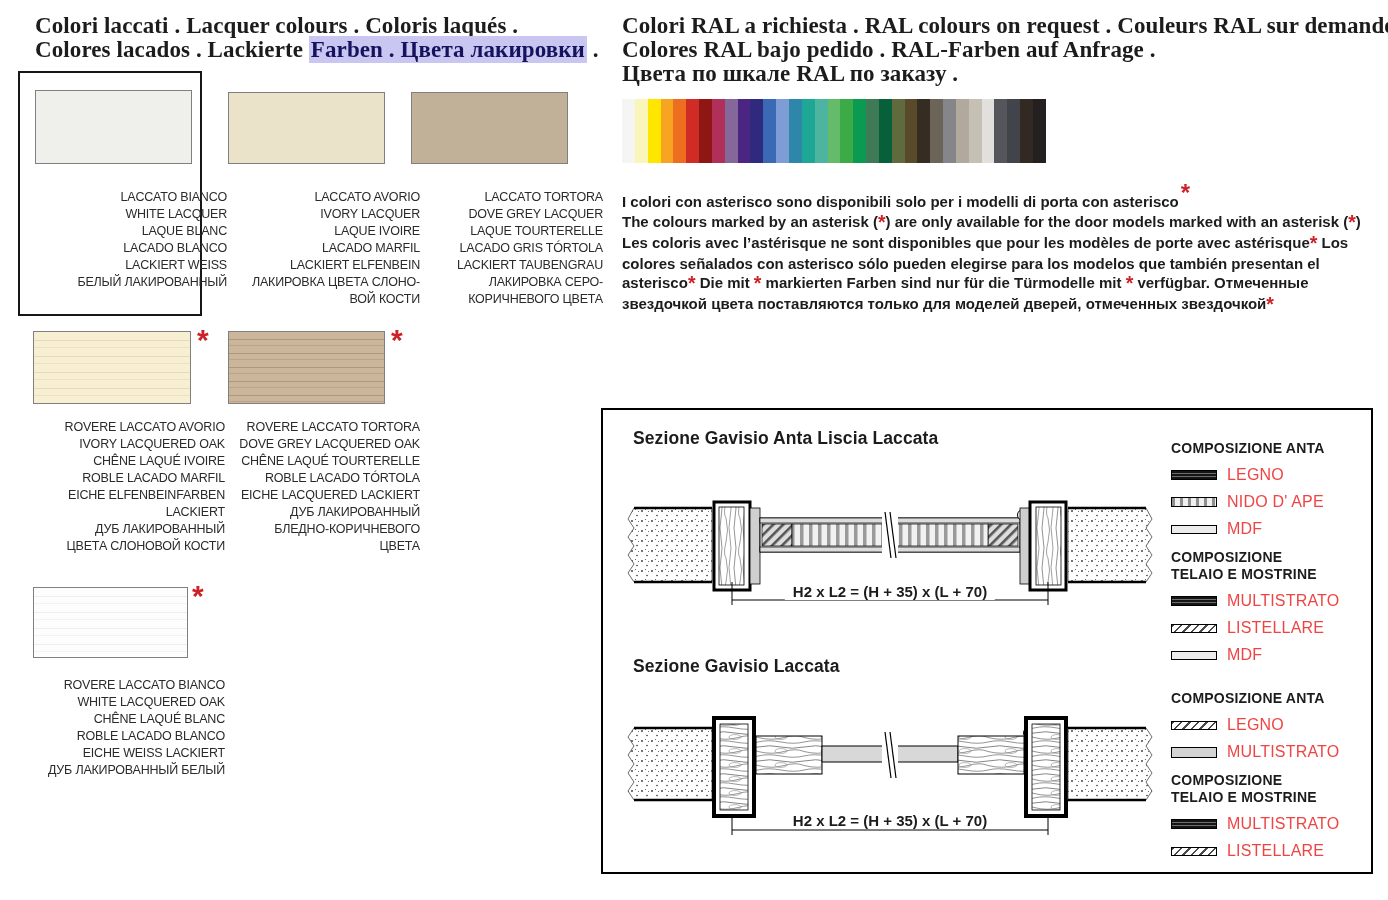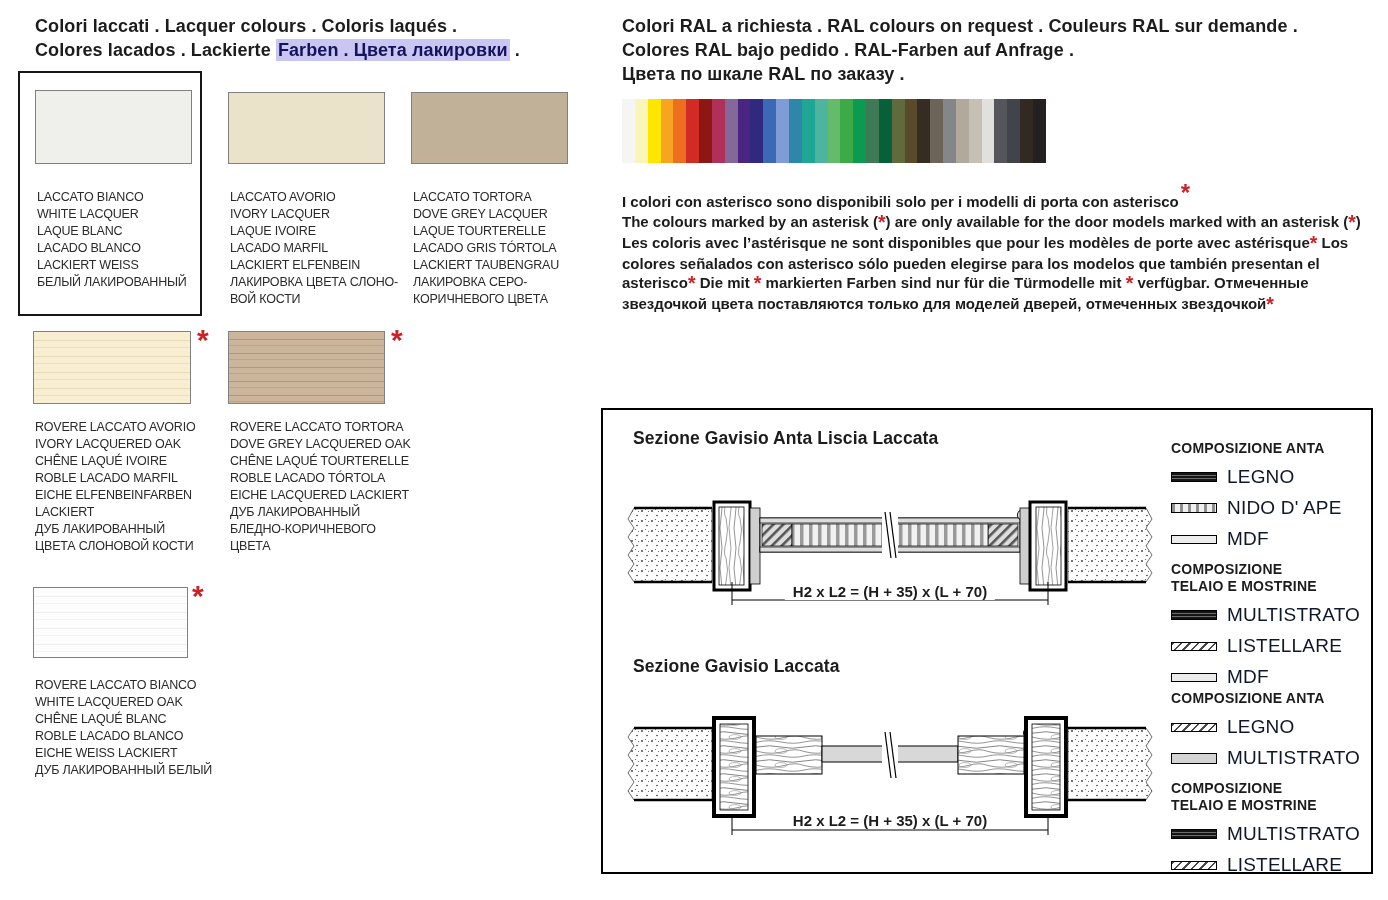--- a/index.html
+++ b/index.html
@@ -3,25 +3,25 @@
 <meta charset="utf-8">
 <style>
   :root{ --red:#cc2127; --ink:#1c1c1c; }
   *{ box-sizing:border-box; }
   html,body{ margin:0; padding:0; }
   body{
     width:1388px; height:900px; position:relative; background:#fff;
     font-family:"Liberation Sans", sans-serif; color:var(--ink); overflow:hidden;
   }
   .abs{ position:absolute; }
-  .h-title{ font-size:18px; font-weight:bold; line-height:24px; letter-spacing:.1px; white-space:nowrap; }
+  .h-title{ font-size:23px; font-weight:bold; line-height:24px; letter-spacing:.1px; white-space:nowrap;font-family:Liberation Serif, serif; }
   .hl{ background:#c9c6f1; color:#16135e; padding:1px 2px; }
 
   
-  .card{ position:absolute; width:196px; }
+  .card{ position:absolute; width:196px;text-align:right; }
   .card.boxed{ border:2px solid #161616; }
   .swatch{ border:1px solid #808080; }
   .labels{ font-size:12.5px; line-height:17px; letter-spacing:-0.2px; color:#2a2a2a; }
   .wood-avorio{ background-color:#f8efd3;
     background-image:repeating-linear-gradient(180deg, rgba(170,140,80,0) 0 8px, rgba(170,140,80,.22) 8px 9px, rgba(170,140,80,0) 9px 15px, rgba(170,140,80,.14) 15px 16px); }
   .wood-tortora{ background-color:#cbb69c;
     background-image:repeating-linear-gradient(180deg, rgba(110,85,55,0) 0 7px, rgba(110,85,55,.30) 7px 8px, rgba(110,85,55,0) 8px 13px, rgba(110,85,55,.18) 13px 14px); }
   .wood-bianco{ background-color:#fdfdfd;
     background-image:repeating-linear-gradient(180deg, rgba(0,0,0,0) 0 8px, rgba(0,0,0,.06) 8px 9px, rgba(0,0,0,0) 9px 15px, rgba(0,0,0,.04) 15px 16px); }
   .big-ast{ position:absolute; color:var(--red); font-size:30px; font-weight:bold; line-height:1; }
@@ -37,21 +37,21 @@
   
   #diagram-box{ left:601px; top:408px; width:772px; height:466px; border:2px solid #000; background:#fff; }
   .sec-heading{ font-size:17.5px; font-weight:bold; letter-spacing:.1px; white-space:nowrap; }
   .dim-label{ font-size:15px; font-weight:bold; background:#fff; padding:0 8px; transform:translateX(-50%); white-space:nowrap; }
 
   
   .legend{ width:210px; }
   .legend .lg-title{ font-size:14px; font-weight:bold; line-height:17px; letter-spacing:.2px; margin:0; }
   .legend .lg-group{ margin-bottom:11px; }
   .legend .lg-row{ display:flex; align-items:center; gap:10px; margin-top:9px; }
-  .legend .lg-label{ font-size:19px; color:#0f172a; letter-spacing:.2px; }
+  .legend .lg-label{ font-size:16px; color:#ef4444; letter-spacing:.2px; }
   .lg-sw{ width:46px; flex:0 0 46px; border:1px solid #000; }
   .sw-dark-layered{ height:10px; background:repeating-linear-gradient(180deg,#151515 0 2px,#6e6e6e 2px 3px); }
   .sw-vbars{ height:10px; background:repeating-linear-gradient(90deg,#8f8f8f 0 3px,#f0f0f0 3px 8px); }
   .sw-plain{ height:9px; background:#ececec; }
   .sw-hatch{ height:9px; background:repeating-linear-gradient(135deg,#4a4a4a 0 1.5px,#fff 1.5px 6px); }
   .sw-plain-grey{ height:11px; background:#d4d4d4; }
 </style>
 </head>
 <body>
 

